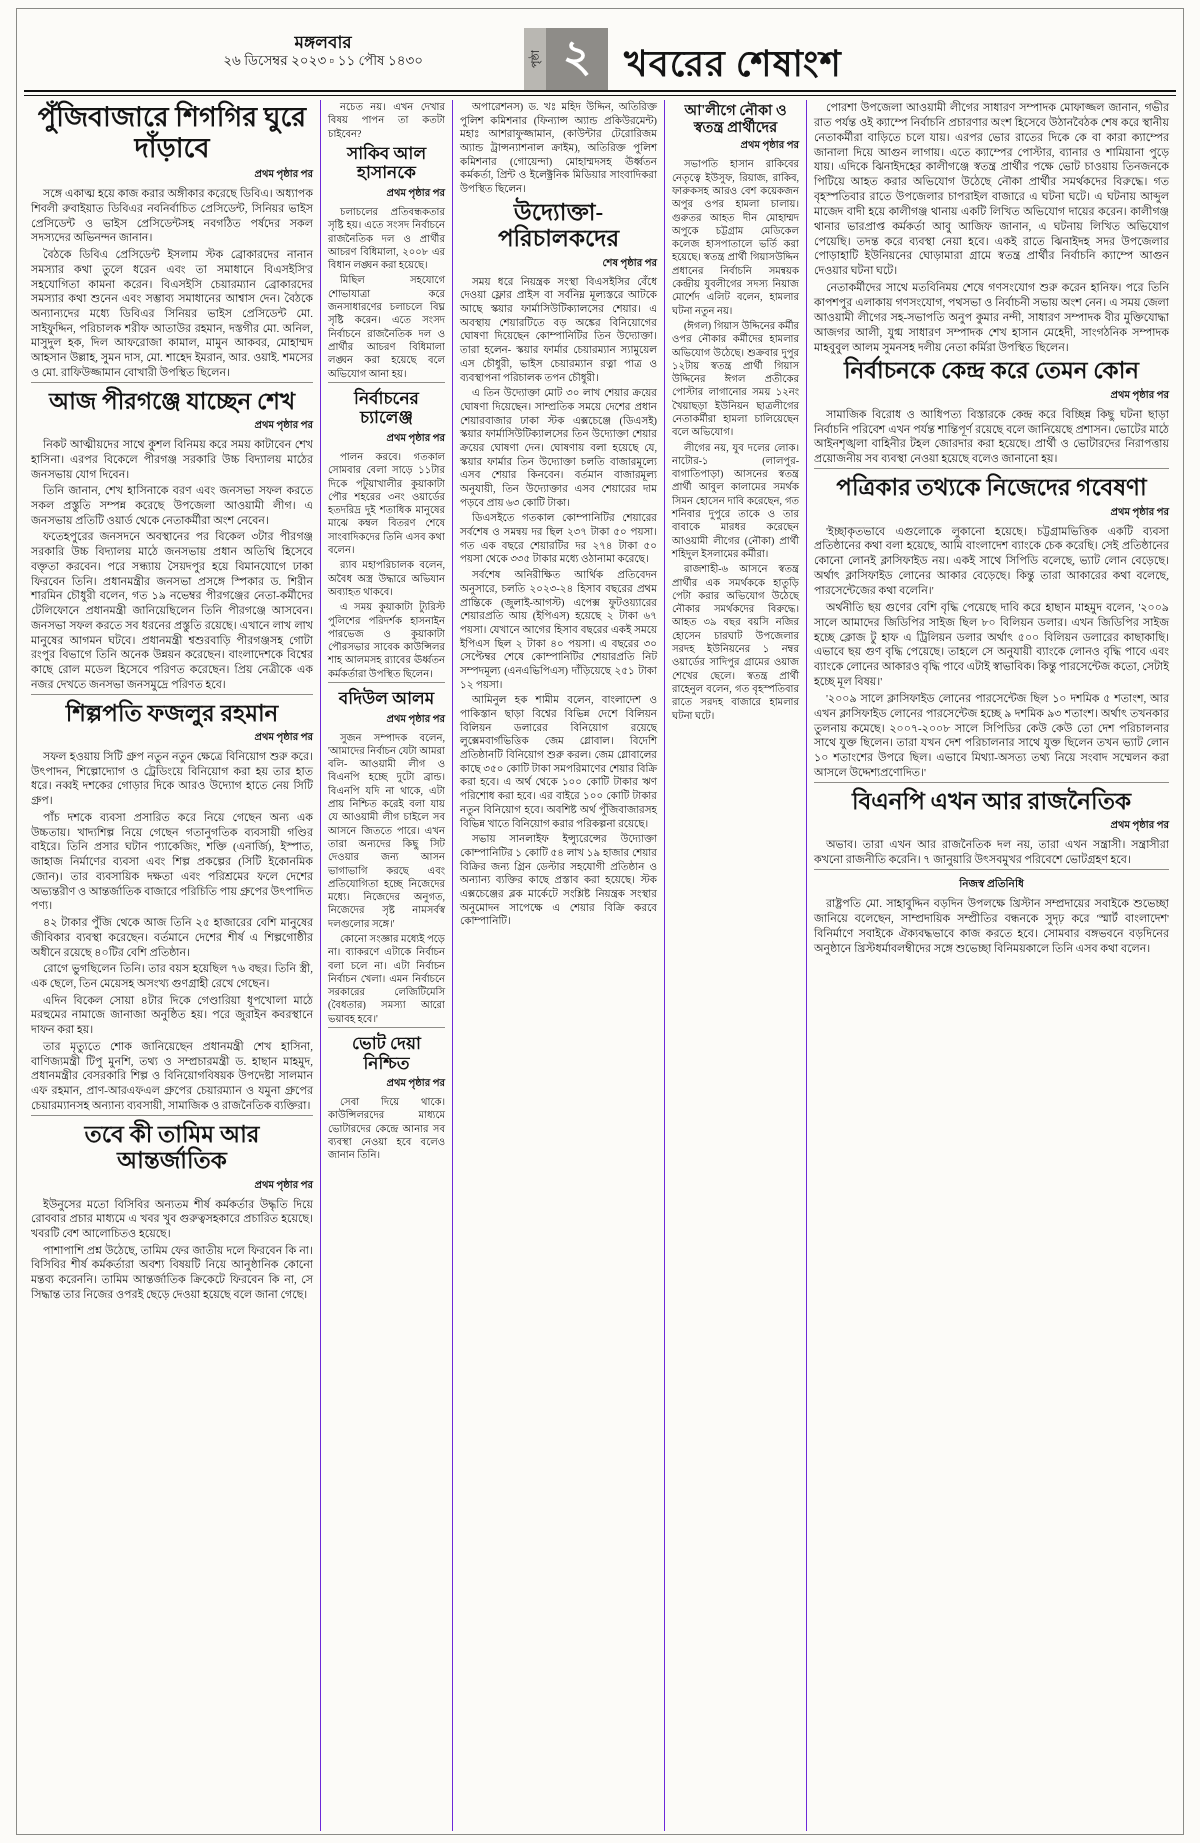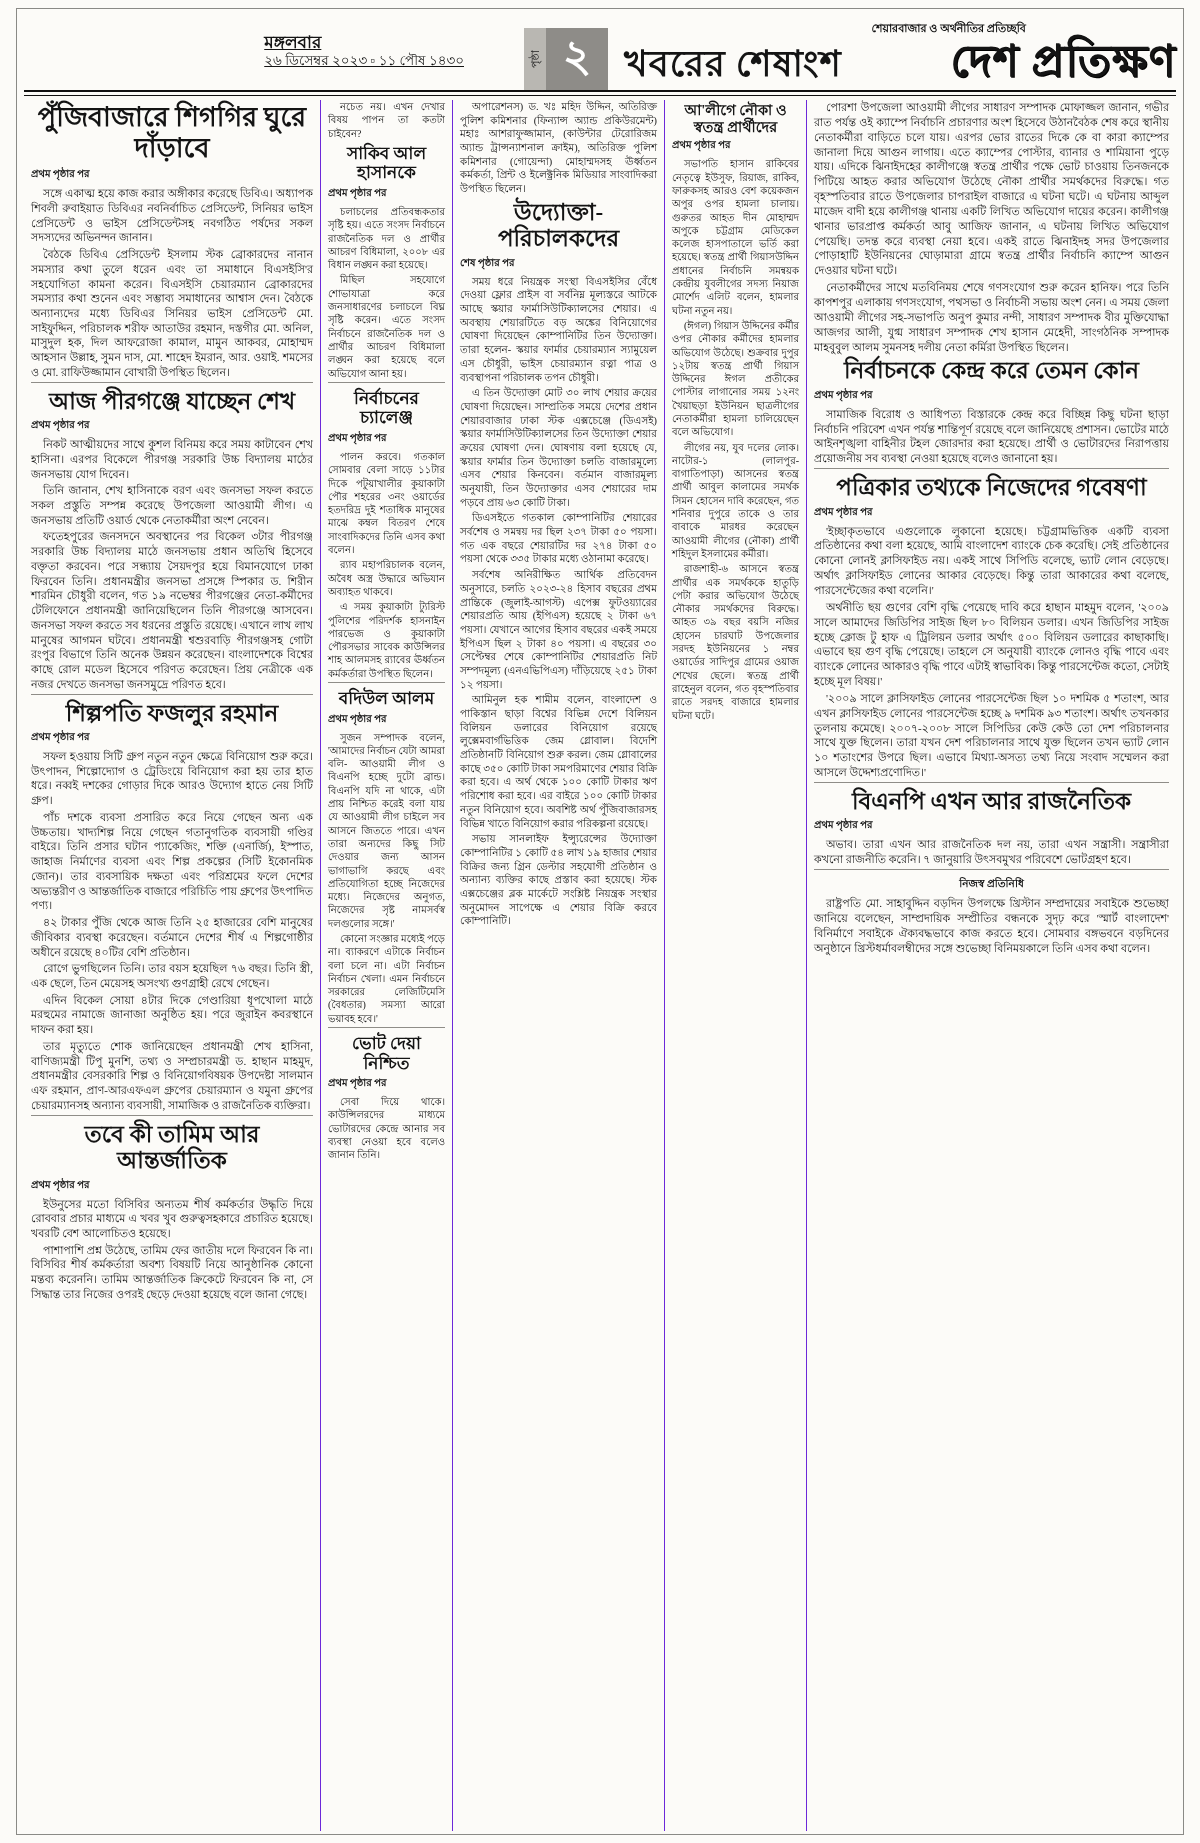--- a/index.html
+++ b/index.html
@@ -3,21 +3,21 @@
 <meta charset="utf-8">
 <style>
   html,body{margin:0;padding:0;background:#e8e6e1;}
   .page{position:relative;width:1200px;height:1843px;margin:0 auto;background:#fcfbf8;color:#141414;
         font-family:"Liberation Serif","DejaVu Serif",serif;overflow:hidden;}
   .frame{position:absolute;left:16px;right:16px;top:8px;bottom:8px;border:1px solid #8a8a86;pointer-events:none;}
   
   .hdr{position:absolute;left:24px;right:24px;top:14px;height:74px;}
   .hdr-rule{position:absolute;left:24px;right:24px;top:90px;border-top:2.5px solid #111;}
   .hdr-rule2{position:absolute;left:24px;right:24px;top:95px;border-top:1px solid #111;}
-  .dateblock{position:absolute;right:712px;top:18px;text-align:left;line-height:1.25;text-decoration:underline;}
+  .dateblock{position:absolute;right:753px;top:18px;text-align:center;line-height:1.25;}
   .dateblock .day{font-weight:bold;font-size:17px;}
   .dateblock .dt{font-size:13.5px;}
   .pagebox{position:absolute;left:500px;top:14px;display:flex;height:62px;}
   .pagebox .strip{width:22px;background:#b9b7b2;color:#222;display:flex;align-items:center;justify-content:center;
                   font-size:11px;writing-mode:vertical-rl;transform:rotate(180deg);}
   .pagebox .num{width:62px;background:#8e8c88;color:#fff;display:flex;align-items:center;justify-content:center;
                 font-size:44px;font-weight:bold;}
   .secttl{position:absolute;left:600px;top:22px;font-size:36px;font-weight:bold;letter-spacing:1px;}
   .mast{position:absolute;right:0;top:6px;text-align:right;}
   .mast .tag{font-size:11px;font-weight:bold;margin-right:150px;}
@@ -31,21 +31,21 @@
   .col-b{width:132px;}
   .col-c{width:212px;}
   .col-d{width:142px;}
   .col-e{flex:1;}
   .art + .art{border-top:1px solid #8f8d88;padding-top:4px;}
   .hl{margin:2px 0 0 0;text-align:center;font-weight:bold;line-height:1.15;}
   .hl-xl{font-size:27px;text-align:center;}
   .hl-lg{font-size:23px;}
   .hl-md{font-size:17px;}
   .hl-sm{font-size:14.5px;}
-  .sub{text-align:left;font-weight:bold;font-size:10px;margin:2px 0 3px 0;}
+  .sub{text-align:right;font-weight:bold;font-size:10px;margin:2px 0 3px 0;}
   .byline{text-align:center;font-weight:bold;font-size:10.5px;margin:2px 0 3px 0;}
   p.bt{margin:0 0 2px 0;text-align:justify;text-indent:12px;}
   .col-a p.bt{font-size:11px;line-height:1.34;}
   .col-b p.bt{font-size:10px;line-height:1.33;}
   .col-c p.bt{font-size:10.3px;line-height:1.33;}
   .col-d p.bt{font-size:10px;line-height:1.33;}
   .col-e p.bt{font-size:11px;line-height:1.35;}
   .frag{margin-bottom:4px;}
 </style>
 </head>
@@ -57,24 +57,20 @@
   <div class="hdr">
     <div class="dateblock">
       <div class="day">মঙ্গলবার</div>
       <div class="dt">২৬ ডিসেম্বর ২০২৩ ▫ ১১ পৌষ ১৪৩০</div>
     </div>
     <div class="pagebox">
       <div class="strip">পৃষ্ঠা</div>
       <div class="num">২</div>
     </div>
     <div class="secttl">খবরের শেষাংশ</div>
-    <div class="mast">
-      <div class="tag">শেয়ারবাজার ও অর্থনীতির প্রতিচ্ছবি</div>
-      <div class="nm">দেশ প্রতিক্ষণ</div>
-    </div>
   </div>
   <div class="hdr-rule"></div>
   <div class="hdr-rule2"></div>
 
   <div class="cols">
 
     <div class="col col-a">
       <article class="art">
         <h2 class="hl hl-xl">পুঁজিবাজারে শিগগির ঘুরে দাঁড়াবে</h2>
         <div class="sub">প্রথম পৃষ্ঠার পর</div>

